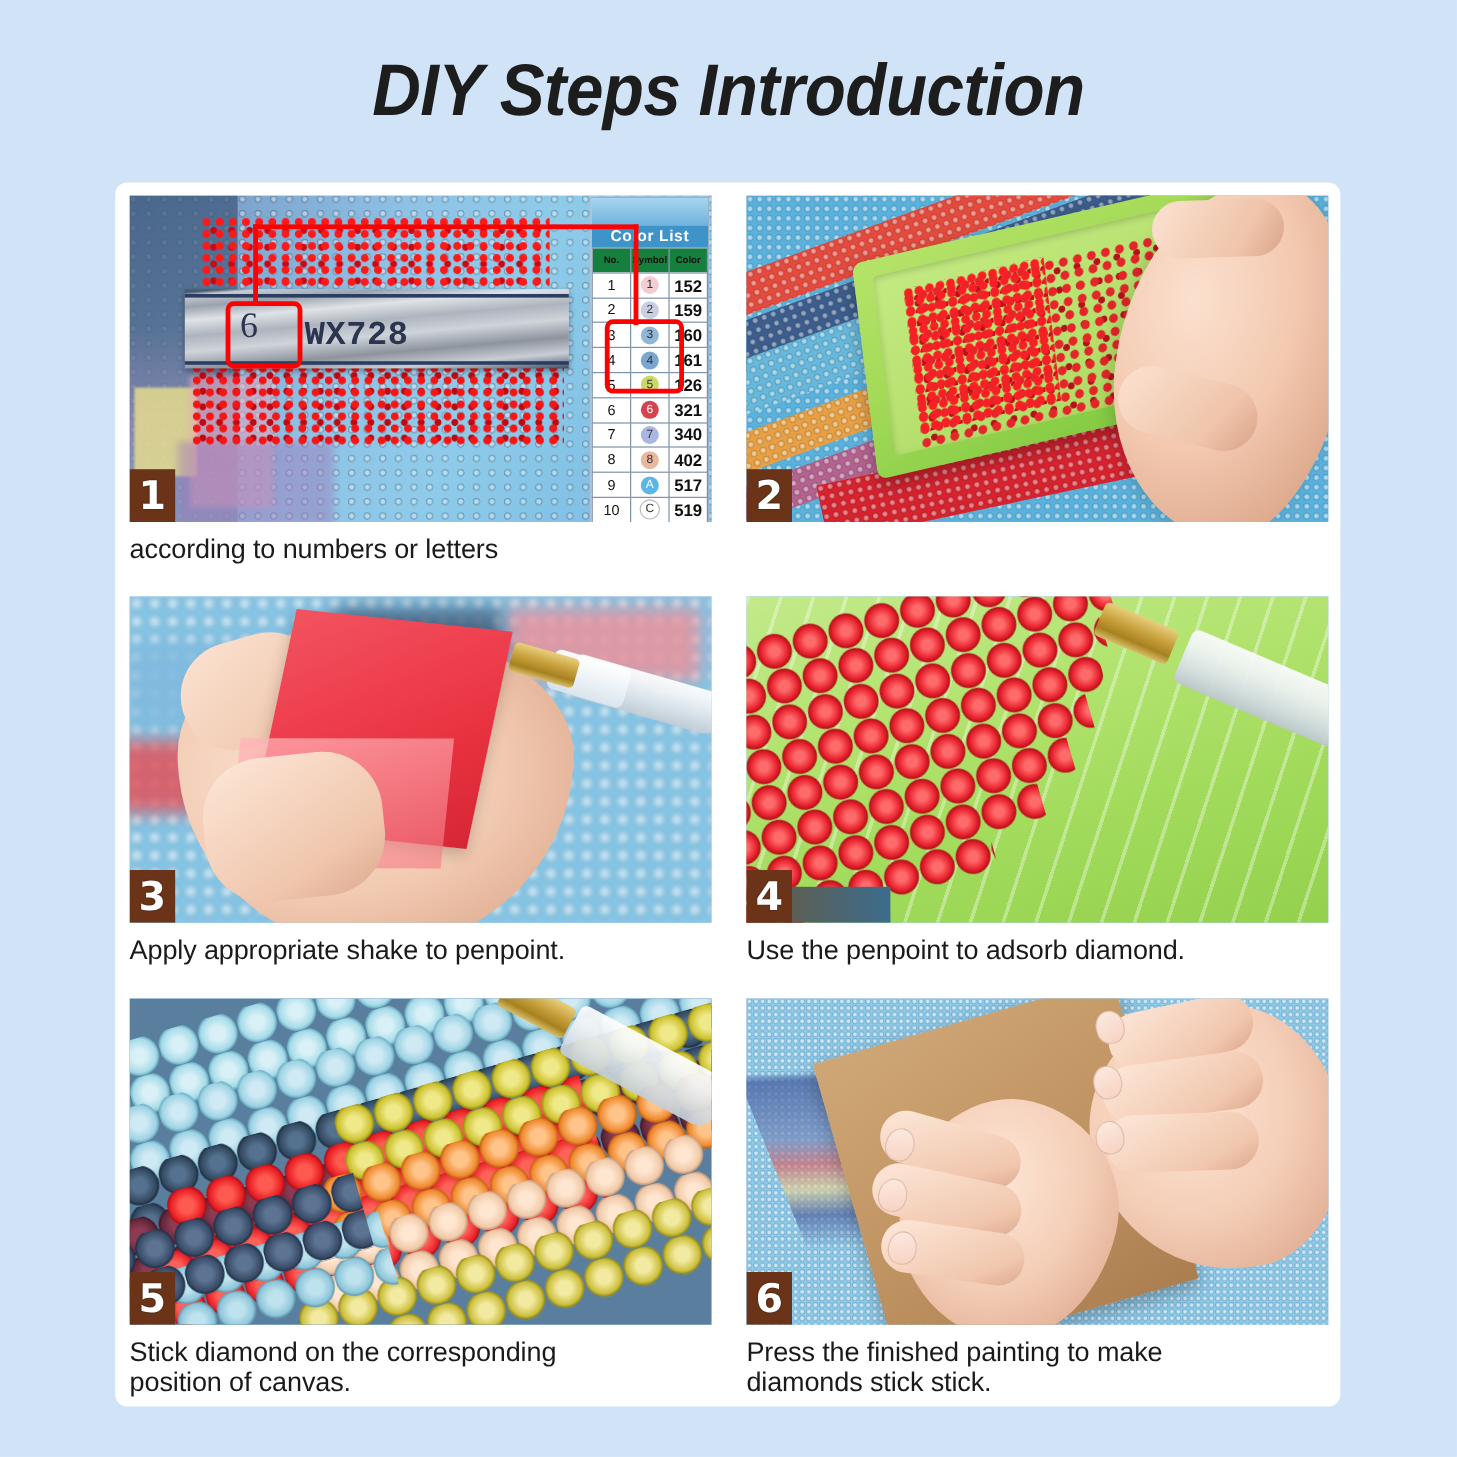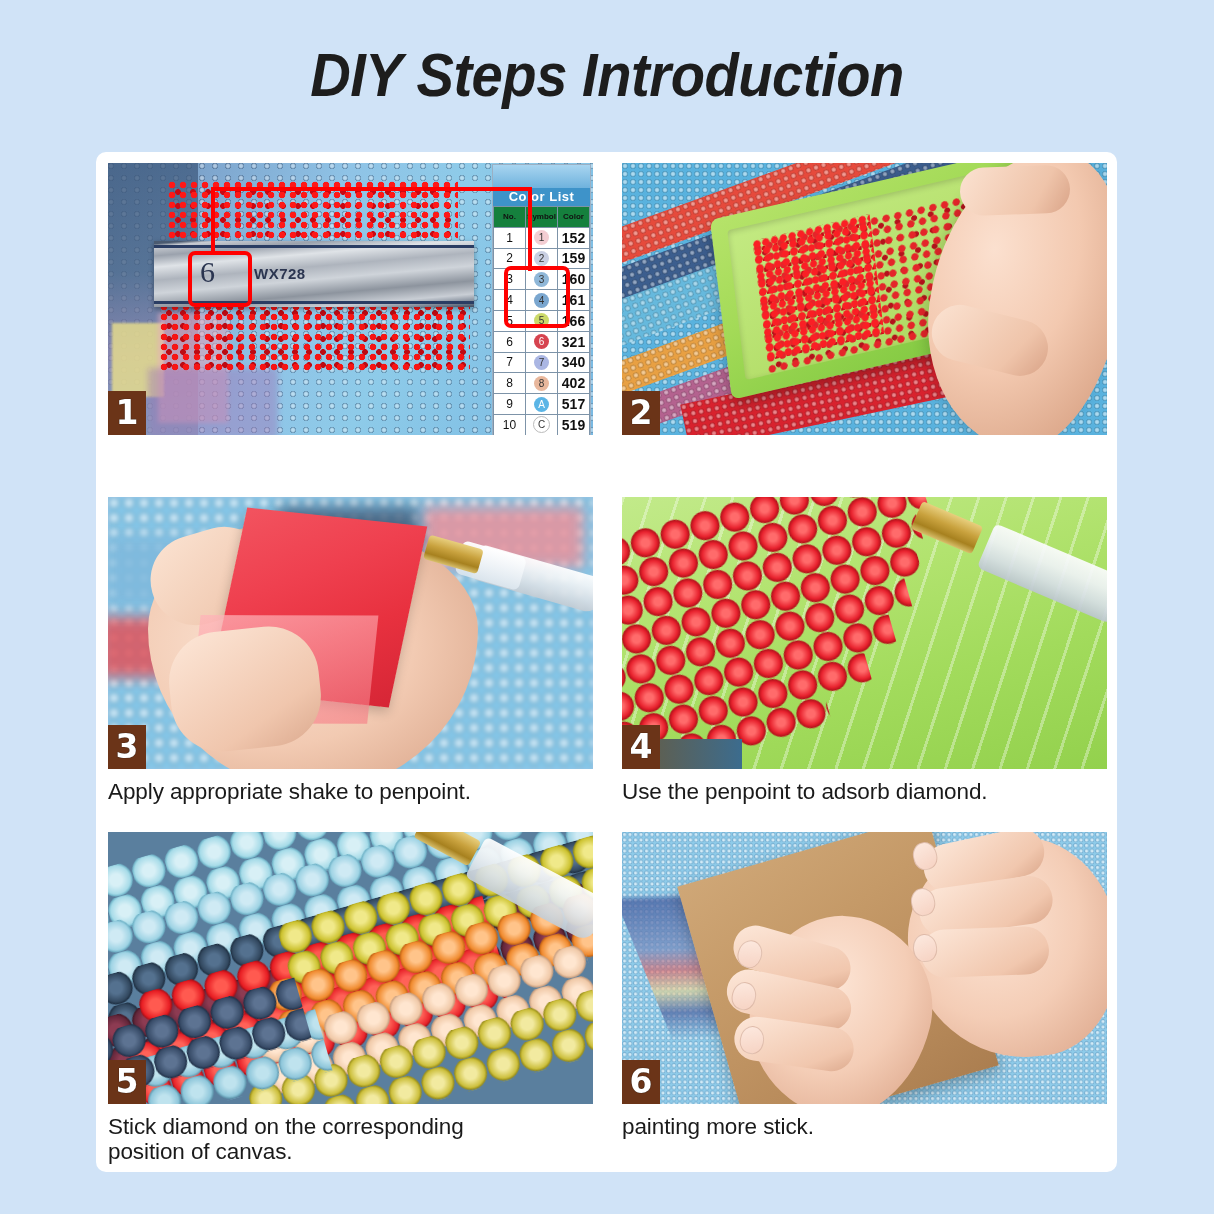--- a/index.html
+++ b/index.html
@@ -143,22 +143,22 @@
   }
   .s1-bag-line {
     position:absolute; left:0; width:100%; height:3px; background:#2a3d63;
   }
   .s1-bag-num {
     position:absolute; left:46px; top:14px;
     font-size:30px; color:#2b3550; font-family:"Liberation Serif", serif;
   }
   .s1-bag-code {
     position:absolute; left:100px; top:24px;
-    font-size:15px; font-weight:bold; color:#2b3550;
-    font-family:Liberation Sans, sans-serif; letter-spacing:.5px;
+    font-size:28px; font-weight:bold; color:#2b3550;
+    font-family:Liberation Mono, monospace; letter-spacing:.5px;
   }
   .s1-redbox-bag {
     position:absolute; left:80px; top:88px; width:56px; height:48px;
     border:4px solid #ff0000; border-radius:7px; z-index:20;
   }
   .s1-redline-v {
     position:absolute; left:103px; top:24px; width:4px; height:66px;
     background:#ff0000; z-index:19;
   }
   .s1-redline-h {
@@ -483,21 +483,21 @@
                 <td class="col">160</td>
               </tr>
               <tr>
                 <td class="num">4</td>
                 <td class="sym"><span class="symdot" style="background:#7aa6cf">4</span></td>
                 <td class="col">161</td>
               </tr>
               <tr>
                 <td class="num">5</td>
                 <td class="sym"><span class="symdot" style="background:#cbd96a">5</span></td>
-                <td class="col">166</td>
+                <td class="col">126</td>
               </tr>
               <tr>
                 <td class="num">6</td>
                 <td class="sym"><span class="symdot" style="background:#d6434f;color:#fff">6</span></td>
                 <td class="col">321</td>
               </tr>
               <tr>
                 <td class="num">7</td>
                 <td class="sym"><span class="symdot" style="background:#aab6e3">7</span></td>
                 <td class="col">340</td>
@@ -517,20 +517,21 @@
                 <td class="sym"><span class="symdot" style="background:#ffffff;border:1px solid #bbb">C</span></td>
                 <td class="col">519</td>
               </tr>
             </tbody>
           </table>
         </div>
 
         <div class="badge">1</div>
       </div>
       <div class="caption">
+        <div>according to numbers or letters</div>
       </div>
     </div>
 
     <div class="step">
       <div class="shot">
         <div class="s2-canvas"></div>
         <div class="s2-stripe" style="left:-60px;top:10px;width:420px;height:34px;transform:rotate(-20deg);background-color:#e64a3c"></div>
         <div class="s2-stripe" style="left:-70px;top:54px;width:420px;height:40px;transform:rotate(-20deg);background-color:#3c5e8e"></div>
         <div class="s2-stripe" style="left:-70px;top:108px;width:300px;height:44px;transform:rotate(-20deg);background-color:#66b9dd"></div>
         <div class="s2-stripe" style="left:-60px;top:160px;width:330px;height:32px;transform:rotate(-20deg);background-color:#e8a043"></div>
@@ -659,18 +660,19 @@
         <div class="nail" style="left:116px;top:108px;transform:rotate(18deg);z-index:32"></div>
         <div class="nail" style="left:110px;top:150px;transform:rotate(14deg);z-index:32"></div>
         <div class="nail" style="left:118px;top:194px;transform:rotate(10deg);z-index:32"></div>
         <div class="nail" style="right:170px;top:10px;transform:rotate(-14deg);z-index:32"></div>
         <div class="nail" style="right:172px;top:56px;transform:rotate(-10deg);z-index:32"></div>
         <div class="nail" style="right:170px;top:102px;transform:rotate(-6deg);z-index:32"></div>
 
         <div class="badge">6</div>
       </div>
       <div class="caption">
-        <div>painting more stick.</div>
+        <div>Press the finished painting to make</div>
+        <div>diamonds stick stick.</div>
       </div>
     </div>
 
   </div>
 </div>
 
 </body></html>

